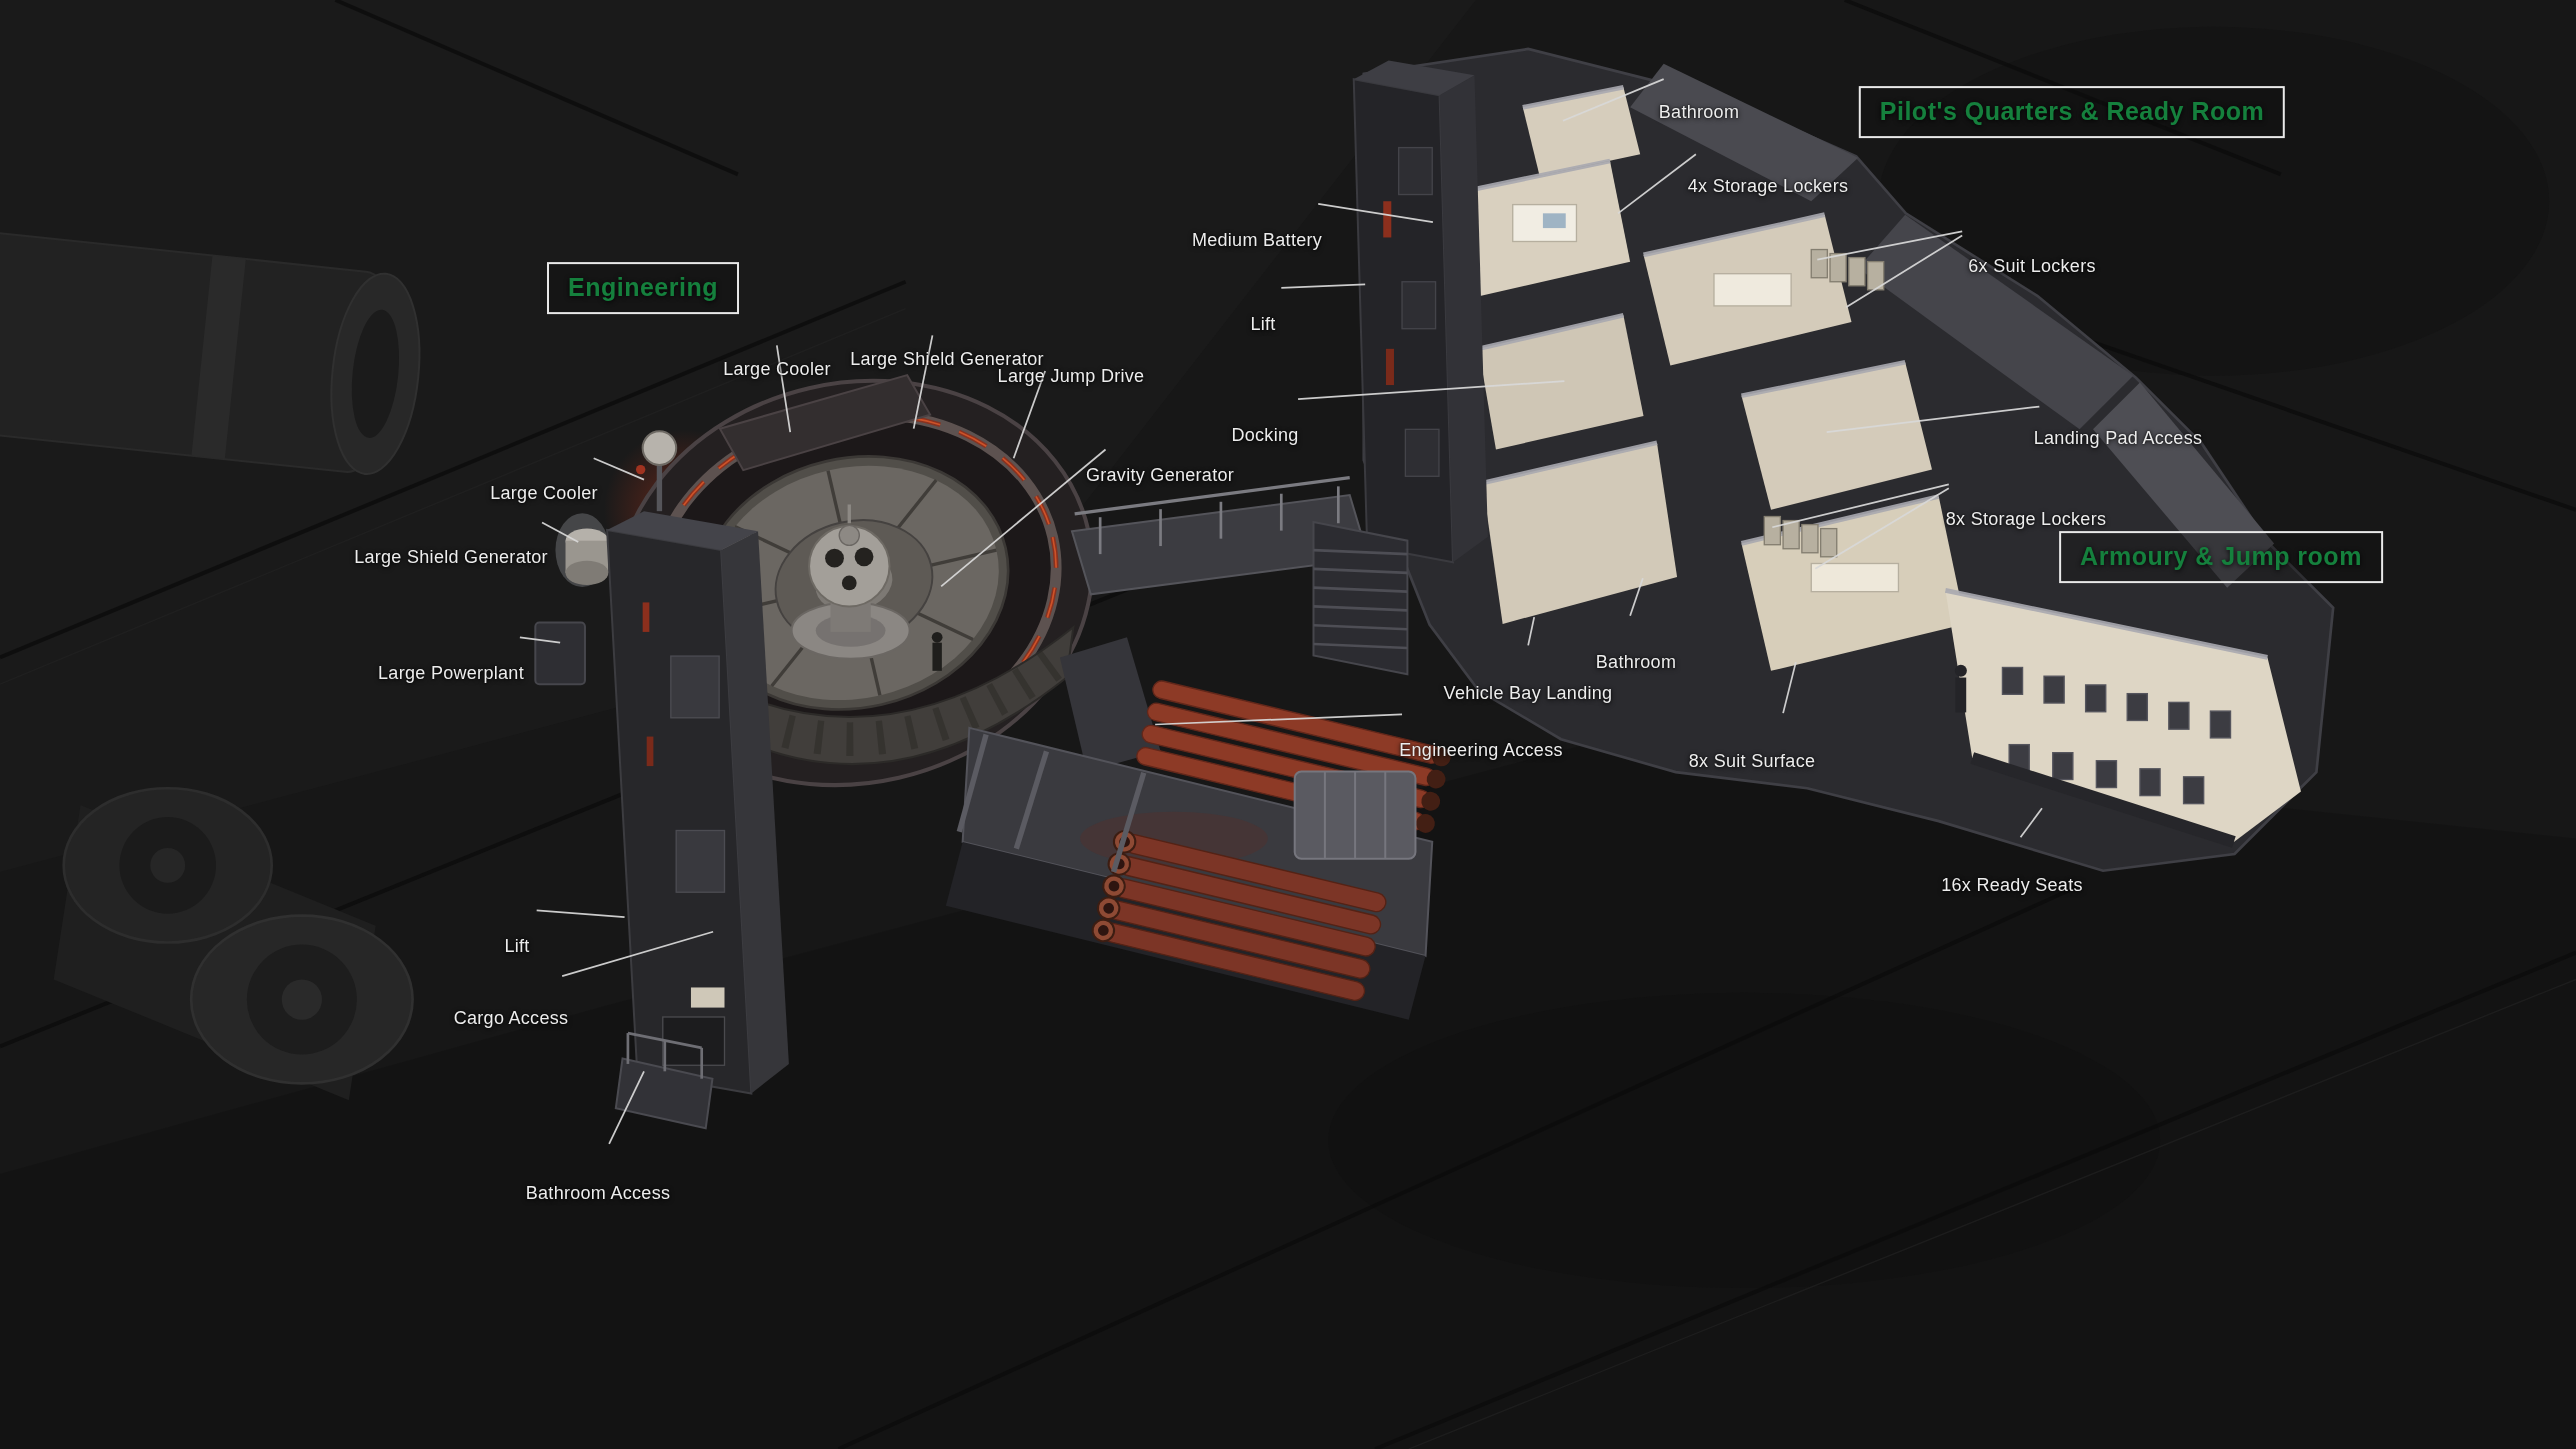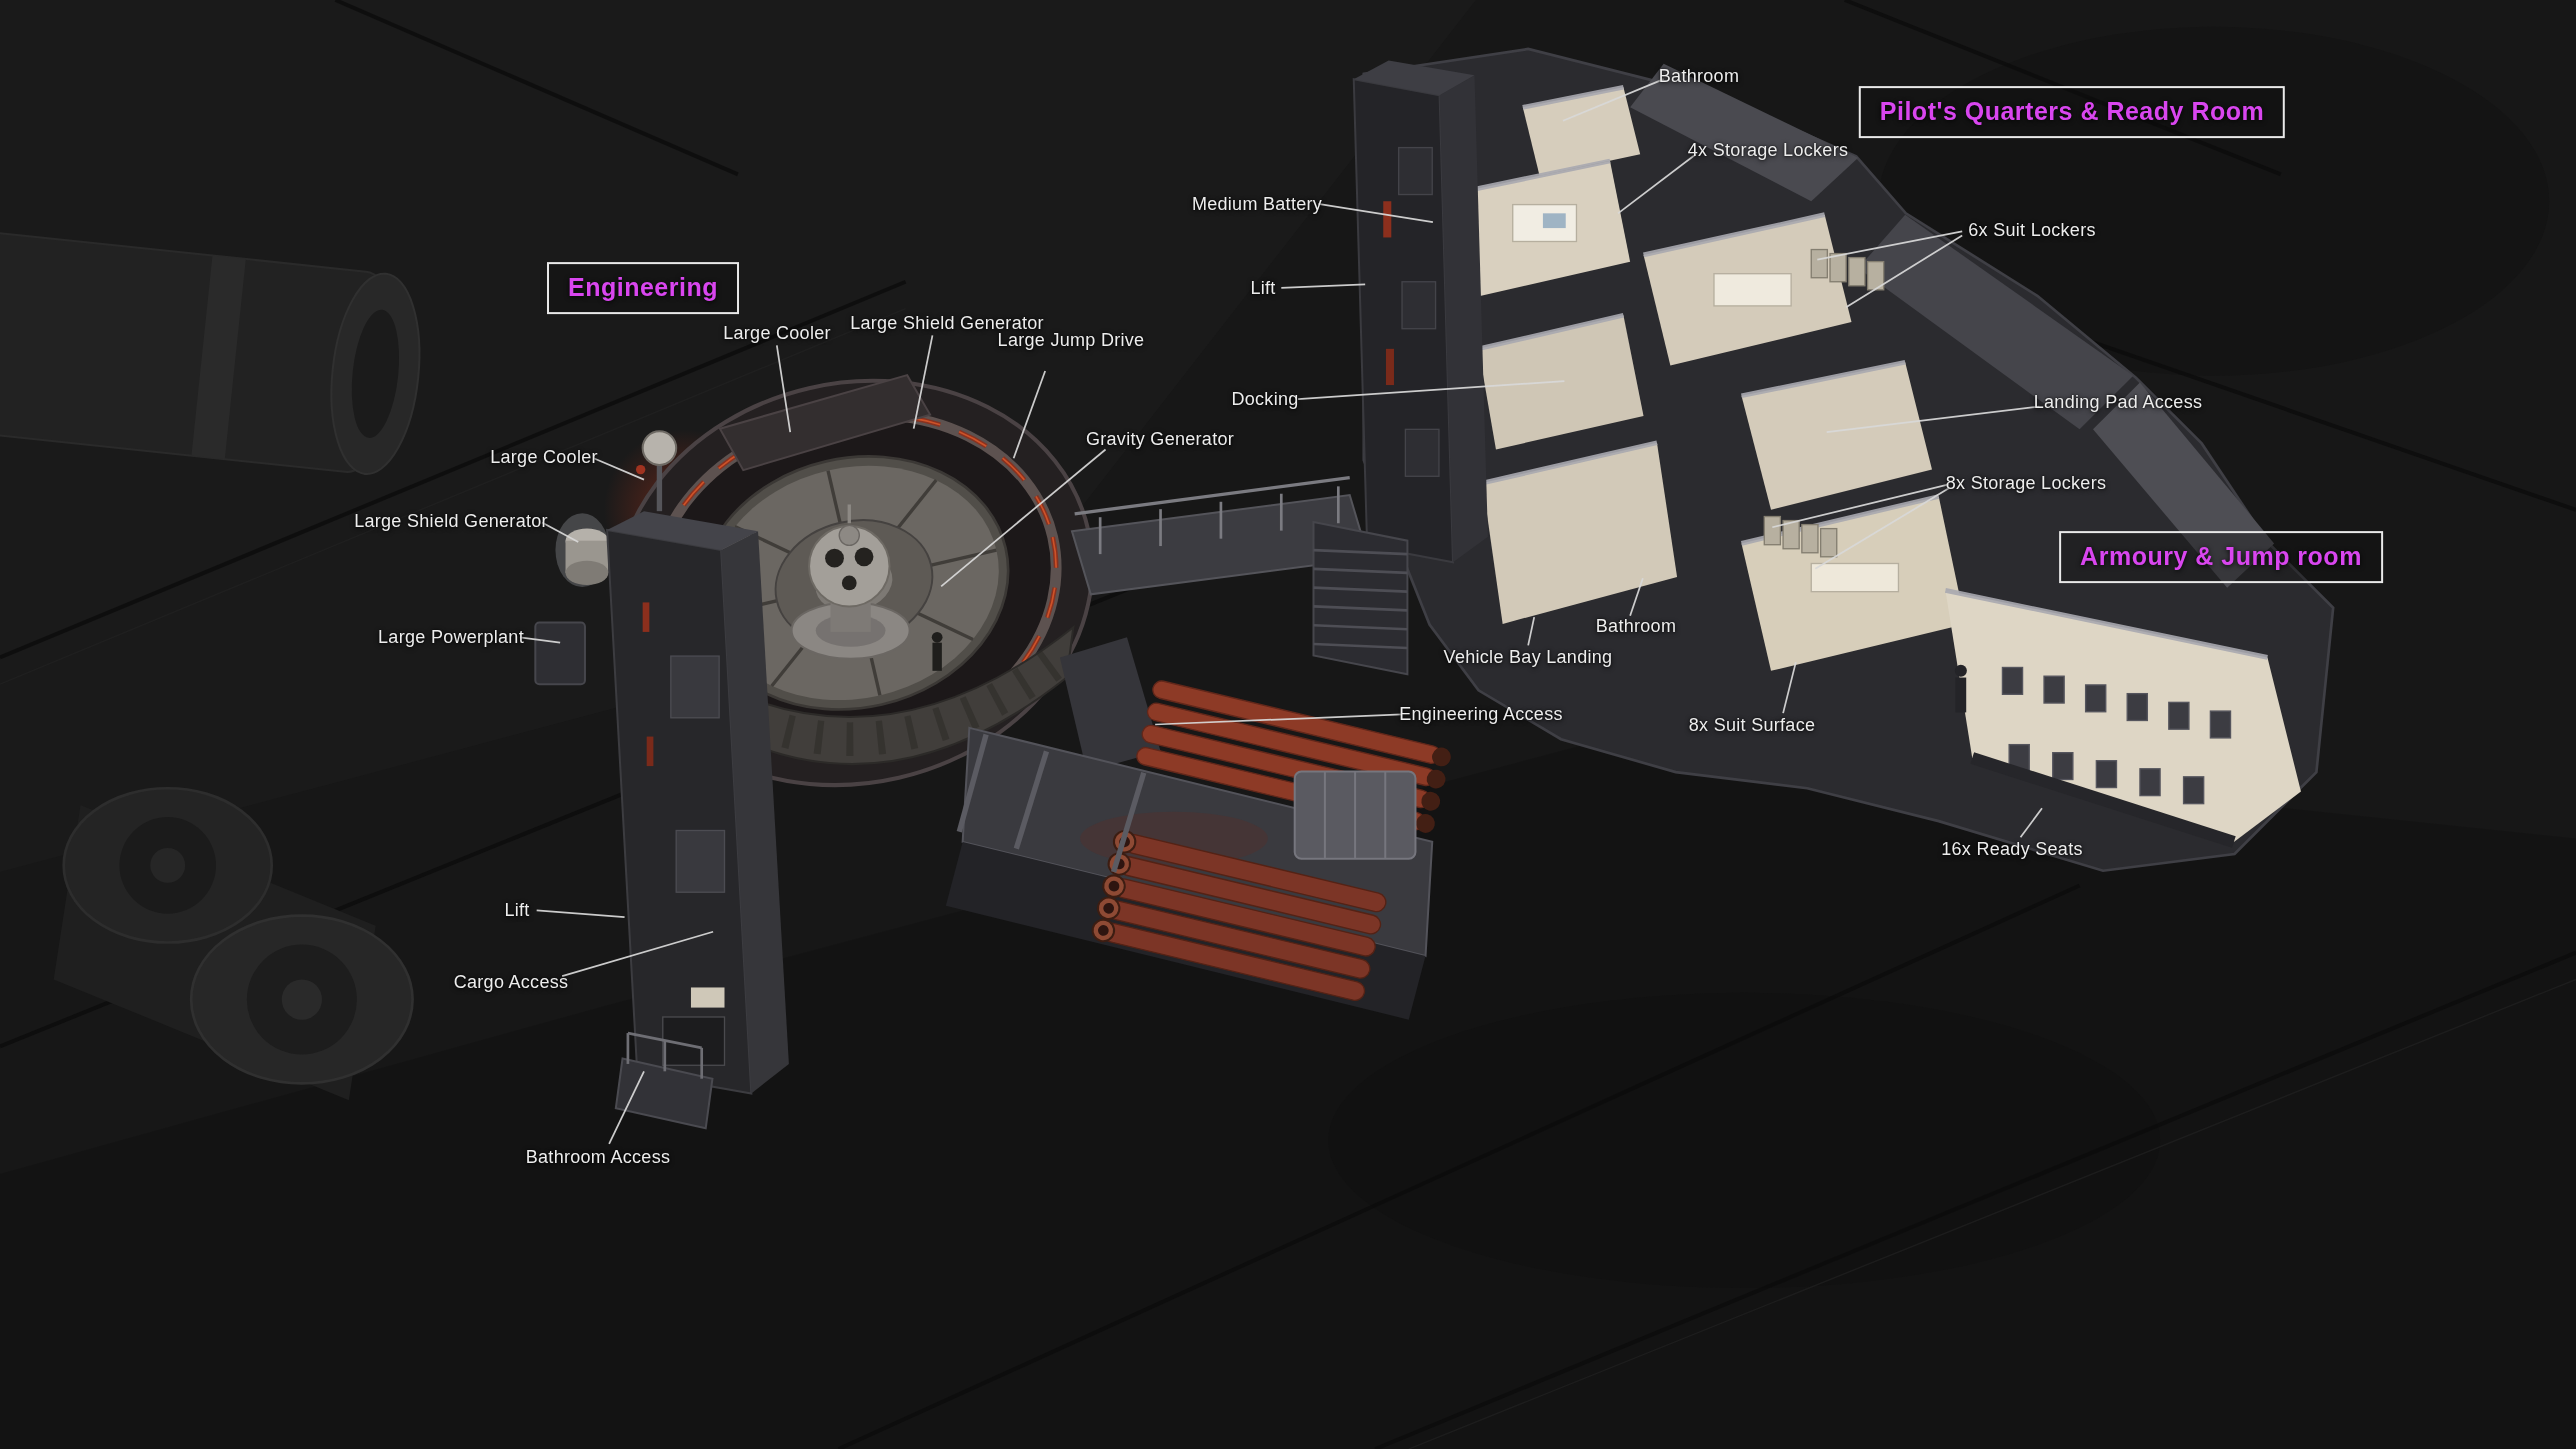--- a/index.html
+++ b/index.html
@@ -1,22 +1,22 @@
 <!DOCTYPE html>
 <html style="font-size:10.7px"><head>
 <meta charset="utf-8">
 <style>
   html,body{margin:0;padding:0;background:#101010;}
   .stage{position:relative;width:2576px;height:1449px;background:#171717;overflow:hidden;
          font-family:"Liberation Sans",sans-serif;}
   .art{position:absolute;left:0;top:0;width:2576px;height:1449px;display:block;}
   .lbl{position:absolute;transform:translate(-50%,-50%);color:#ededed;
        font-size:18px;line-height:1.15;letter-spacing:0.3px;white-space:nowrap;
-       text-shadow:0 1.3px 5.4px rgba(0,0,0,.9),0 0 2px rgba(0,0,0,.8);}
-  .title-box{position:absolute;transform:translate(-50%,-50%);color:#d946ef;
+       text-shadow:0 1.3px 5.4px rgba(0,0,0,.9),0 0 2px rgba(0,0,0,.8);margin-top:36px;}
+  .title-box{position:absolute;transform:translate(-50%,-50%);color:#15803d;
        font-size:25px;font-weight:700;letter-spacing:0.5px;white-space:nowrap;
        border:2px solid #e9e9e9;padding:9.4px 19px;background:rgba(14,14,14,.35);
        text-shadow:0 1.3px 5.4px rgba(0,0,0,.9);}
 </style>
 </head>
 <body>
 
 <div class="stage">
 
   <svg class="art" viewBox="0 0 3840 2160">

